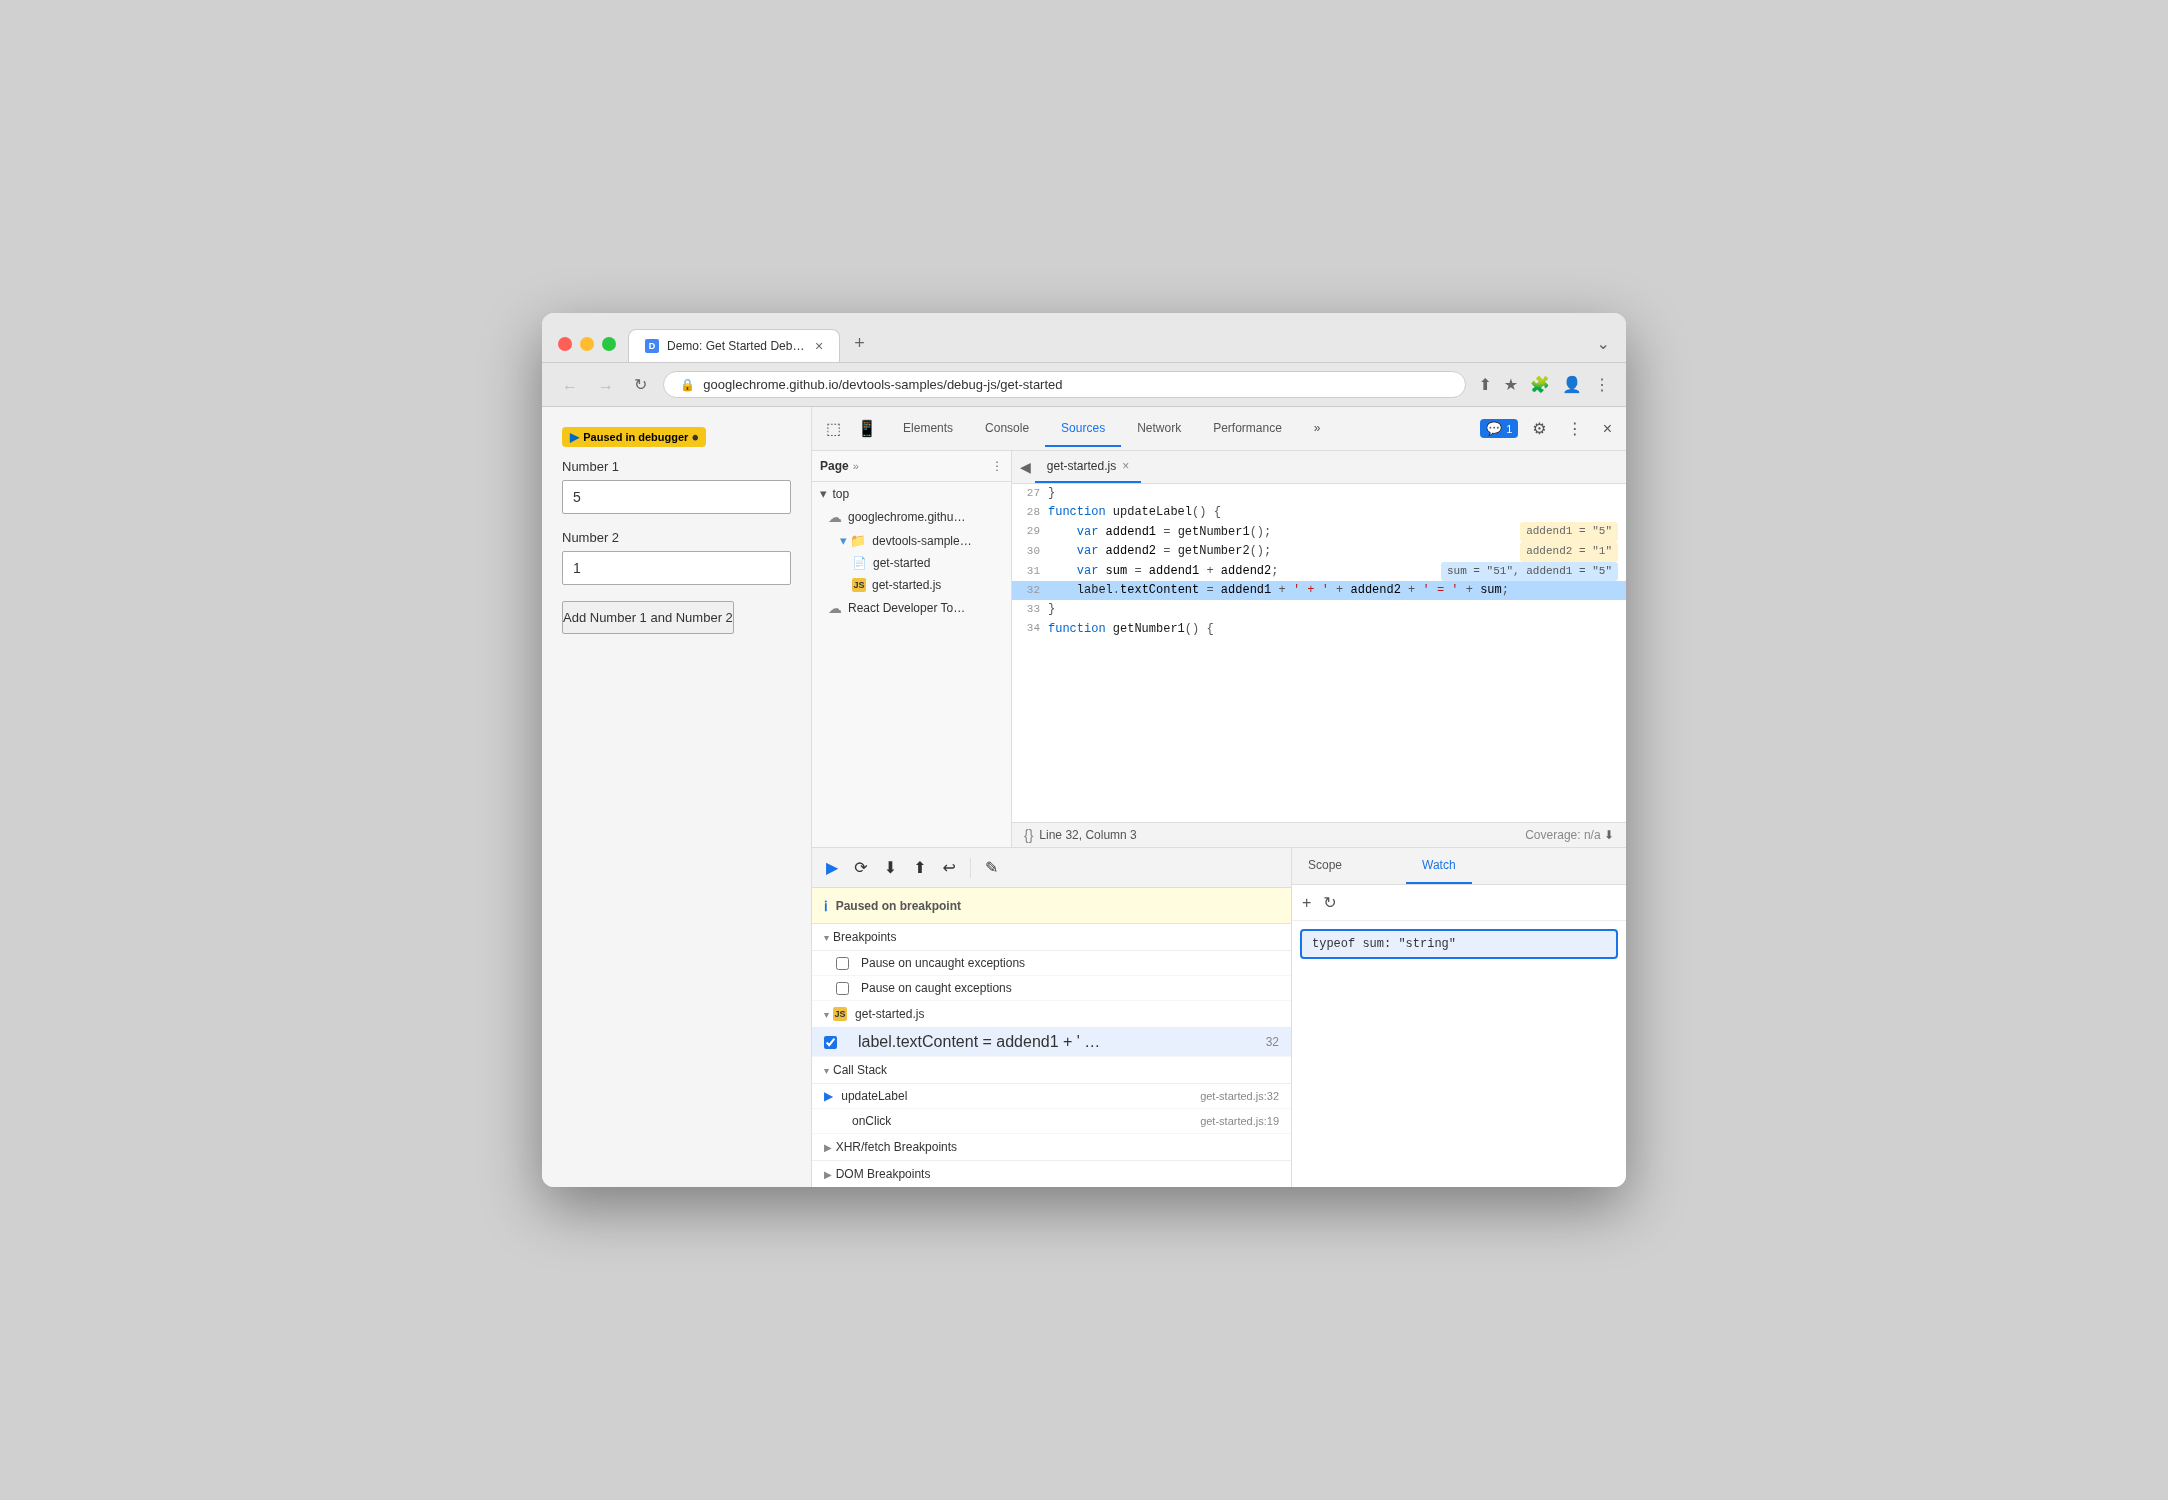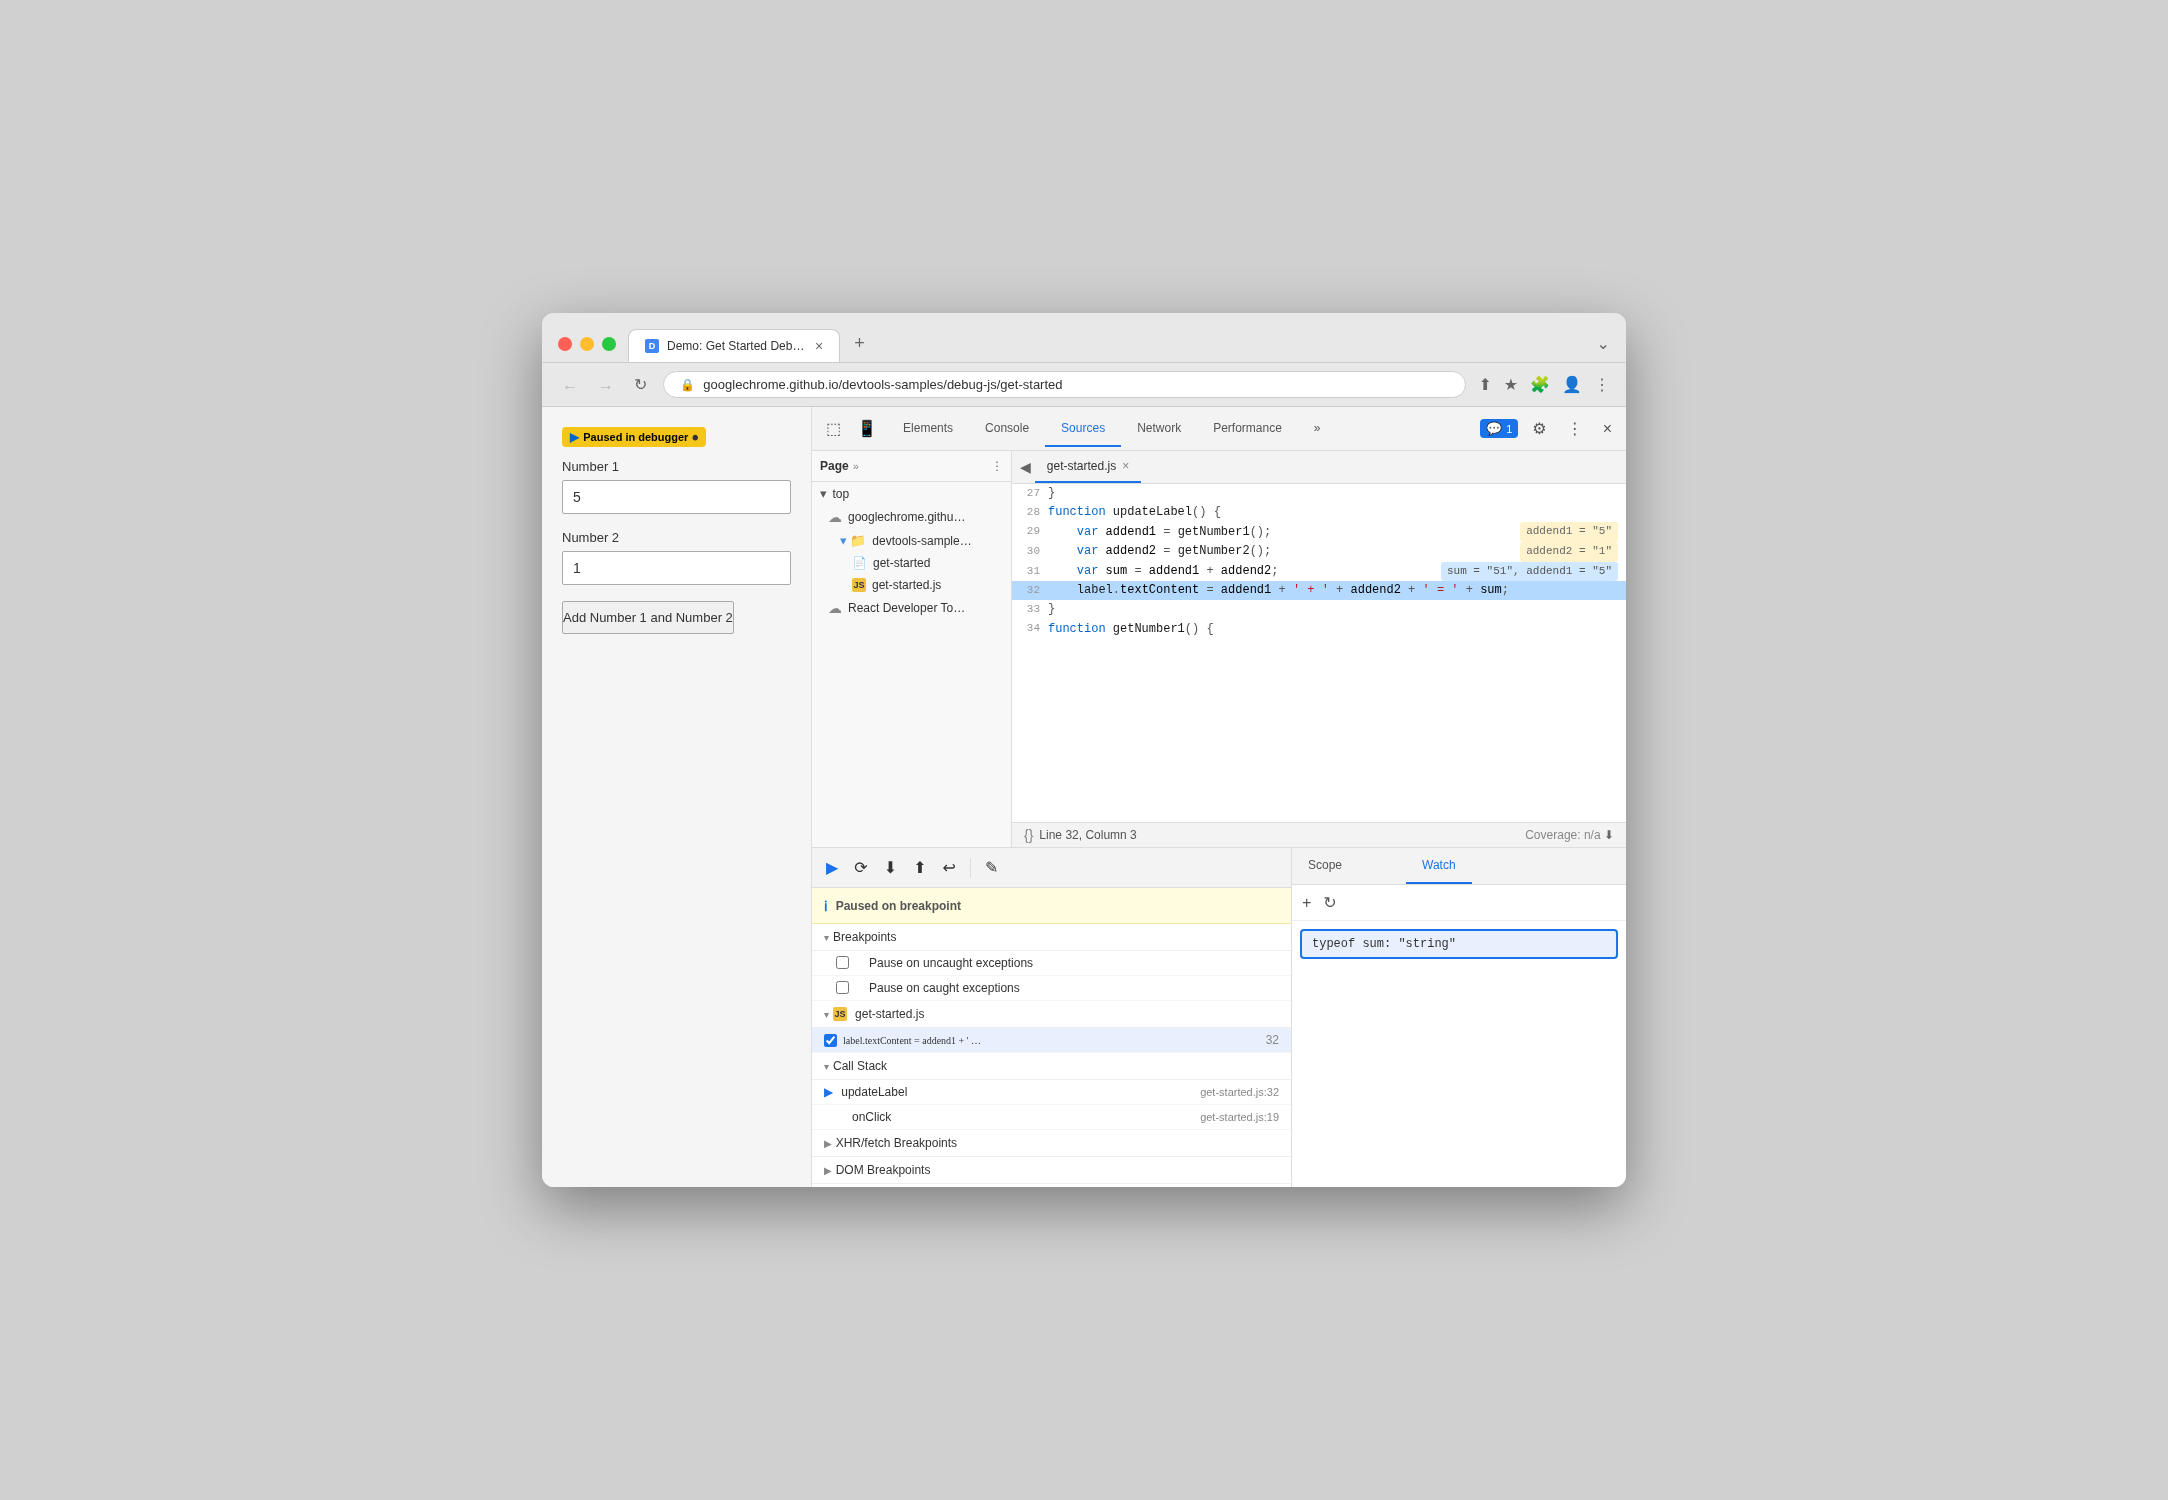--- a/index.html
+++ b/index.html
@@ -462,45 +462,46 @@
       color: #333;
       font-weight: 500;
       gap: 4px;
     }
     .section-arrow { color: #888; font-size: 10px; }
     .section-content {
       padding: 0;
     }
     .checkbox-item {
       display: flex;
-      align-items: flex-start;
+      align-items: flex-end;
       padding: 5px 12px 5px 24px;
-      gap: 20px;
+      gap: 12px;
       font-size: 12px;
       color: #333;
       border-bottom: 1px solid #f5f5f5;
     }
     .checkbox-item input { margin: 0; }
     .breakpoint-item {
       display: flex;
       align-items: center;
       padding: 5px 12px;
       gap: 6px;
       font-size: 12px;
       border-bottom: 1px solid #f5f5f5;
       background: #e8f0fe;
     }
     .bp-checkbox {
       accent-color: #1a73e8;
     }
     .bp-text {
       flex: 1;
-      font-family: Liberation Serif, serif;
-      font-size: 10px;
-      color: #333;
+      font-family: Liberation Sans, sans-serif;
+      font-size: 16px;
+      color: #333;
+      margin-left: 15px;
     }
     .bp-line { color: #888; margin-left: auto; }
     .call-stack-item {
       display: flex;
       align-items: center;
       padding: 5px 12px;
       gap: 8px;
       font-size: 12px;
       border-bottom: 1px solid #f5f5f5;
     }

